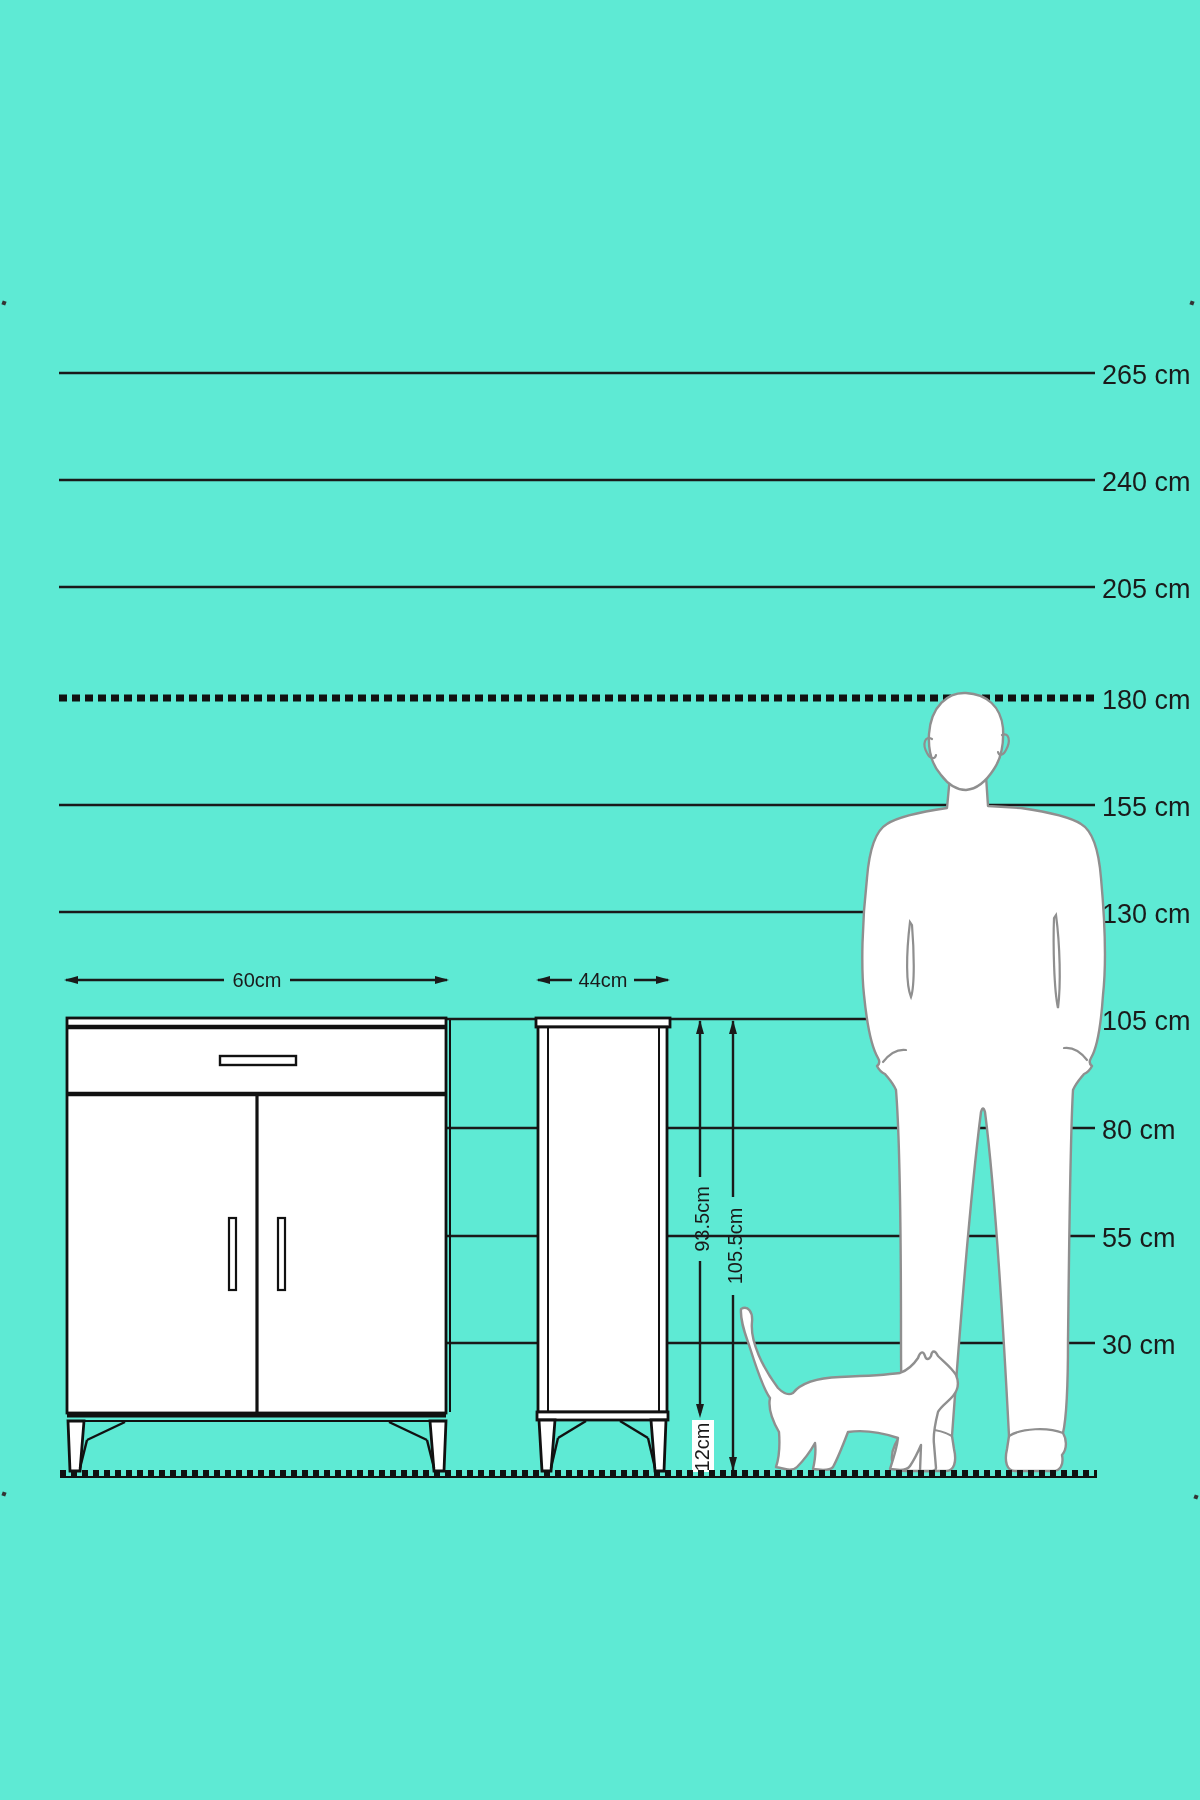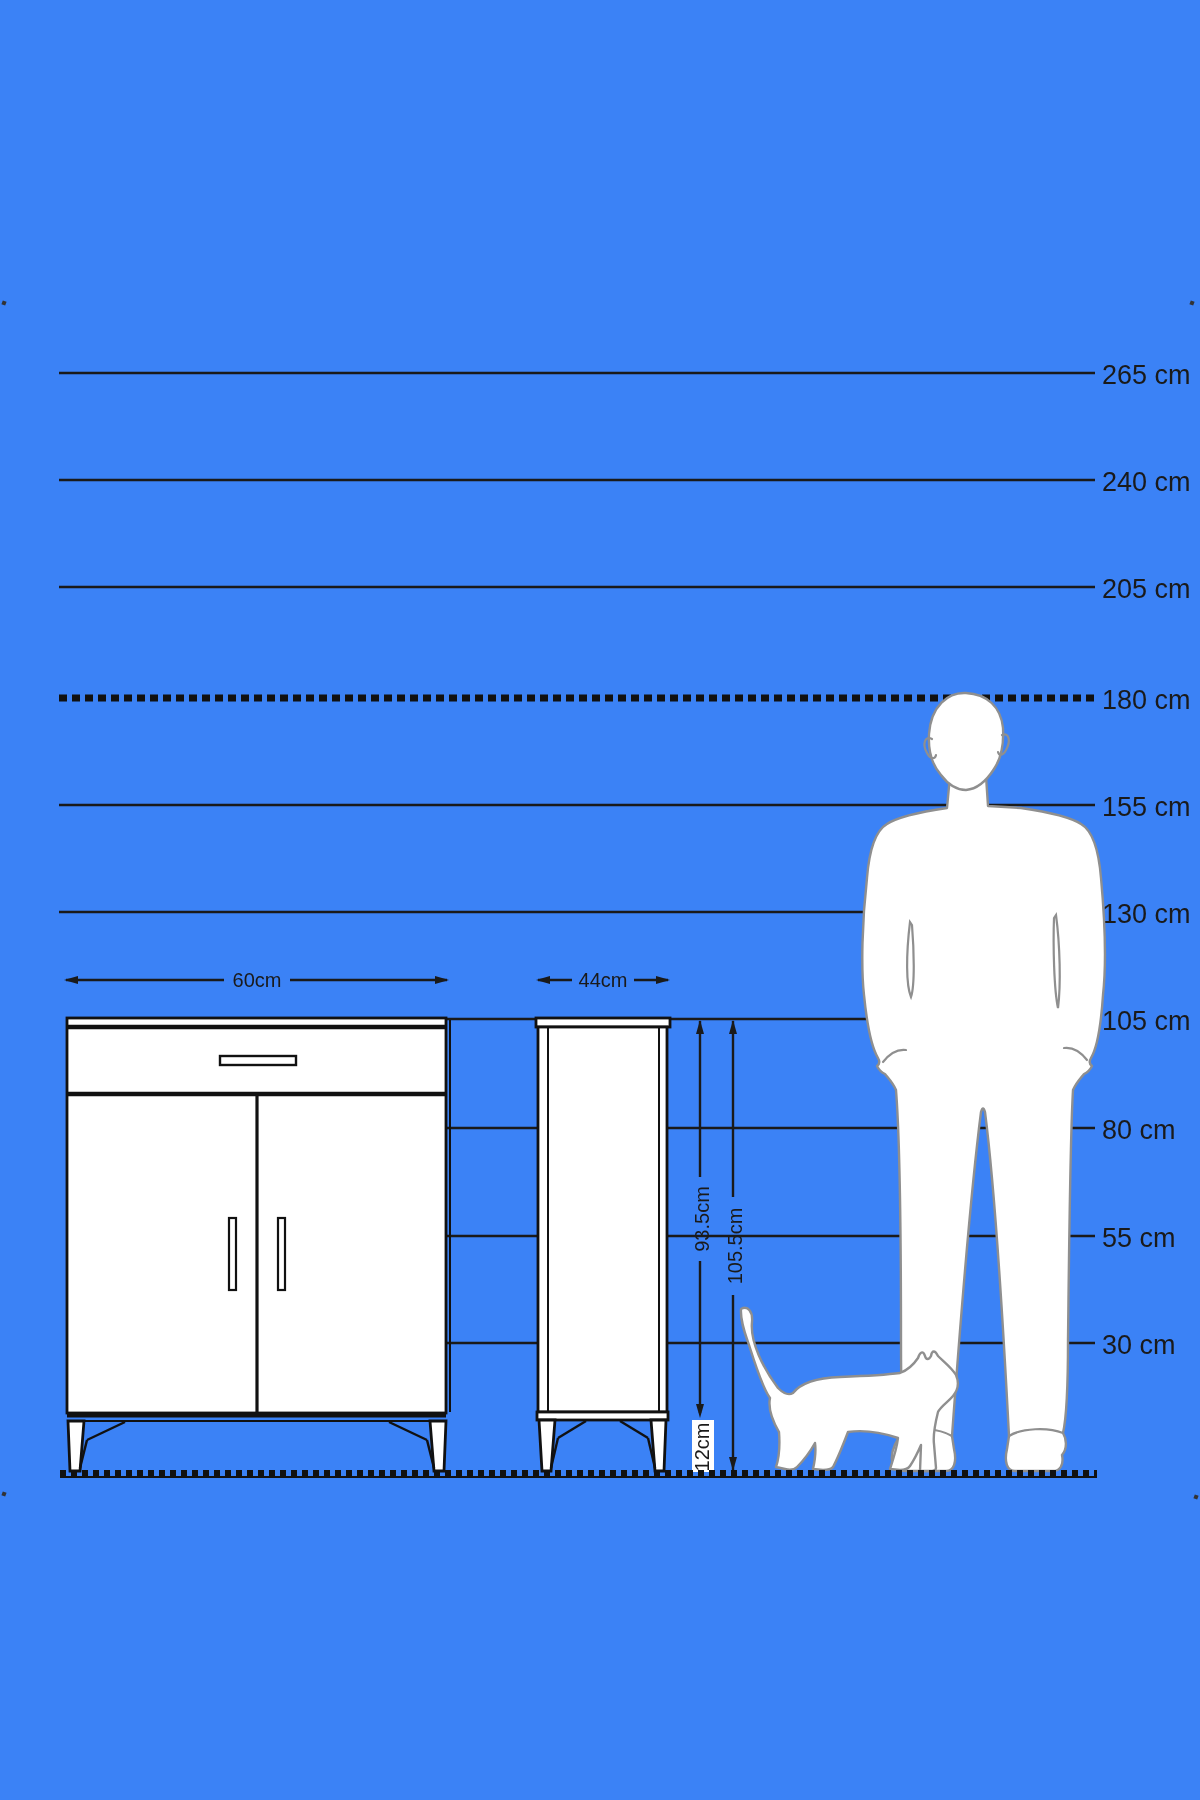--- a/index.html
+++ b/index.html
@@ -1,16 +1,16 @@
 <!DOCTYPE html>
 <html><head>
 <meta charset="utf-8">
 <style>
   html,body{margin:0;padding:0;background:#ffffff;}
-  .page{position:relative;width:1200px;height:1800px;background:#3b82f6;overflow:hidden;
+  .page{position:relative;width:1200px;height:1800px;background:#5eead4;overflow:hidden;
         font-family:"Liberation Sans", sans-serif;}
   svg{display:block;}
   .scale-label{font-family:"Liberation Sans", sans-serif;font-size:27px;fill:#1a1a1a;}
   .dim-label{font-family:"Liberation Sans", sans-serif;font-size:20px;fill:#1a1a1a;}
   .thin{stroke:#1a1a1a;stroke-width:2.6;fill:none;}
   .thick{stroke:#111111;stroke-width:4.5;fill:none;}
   .cab{stroke:#111111;stroke-width:2.8;fill:#ffffff;}
   .fig{stroke:#8f8f8f;stroke-width:2.4;fill:#ffffff;stroke-linejoin:round;stroke-linecap:round;}
   .figline{stroke:#8f8f8f;stroke-width:2.2;fill:none;stroke-linecap:round;}
   .arrow{fill:#1a1a1a;stroke:none;}

